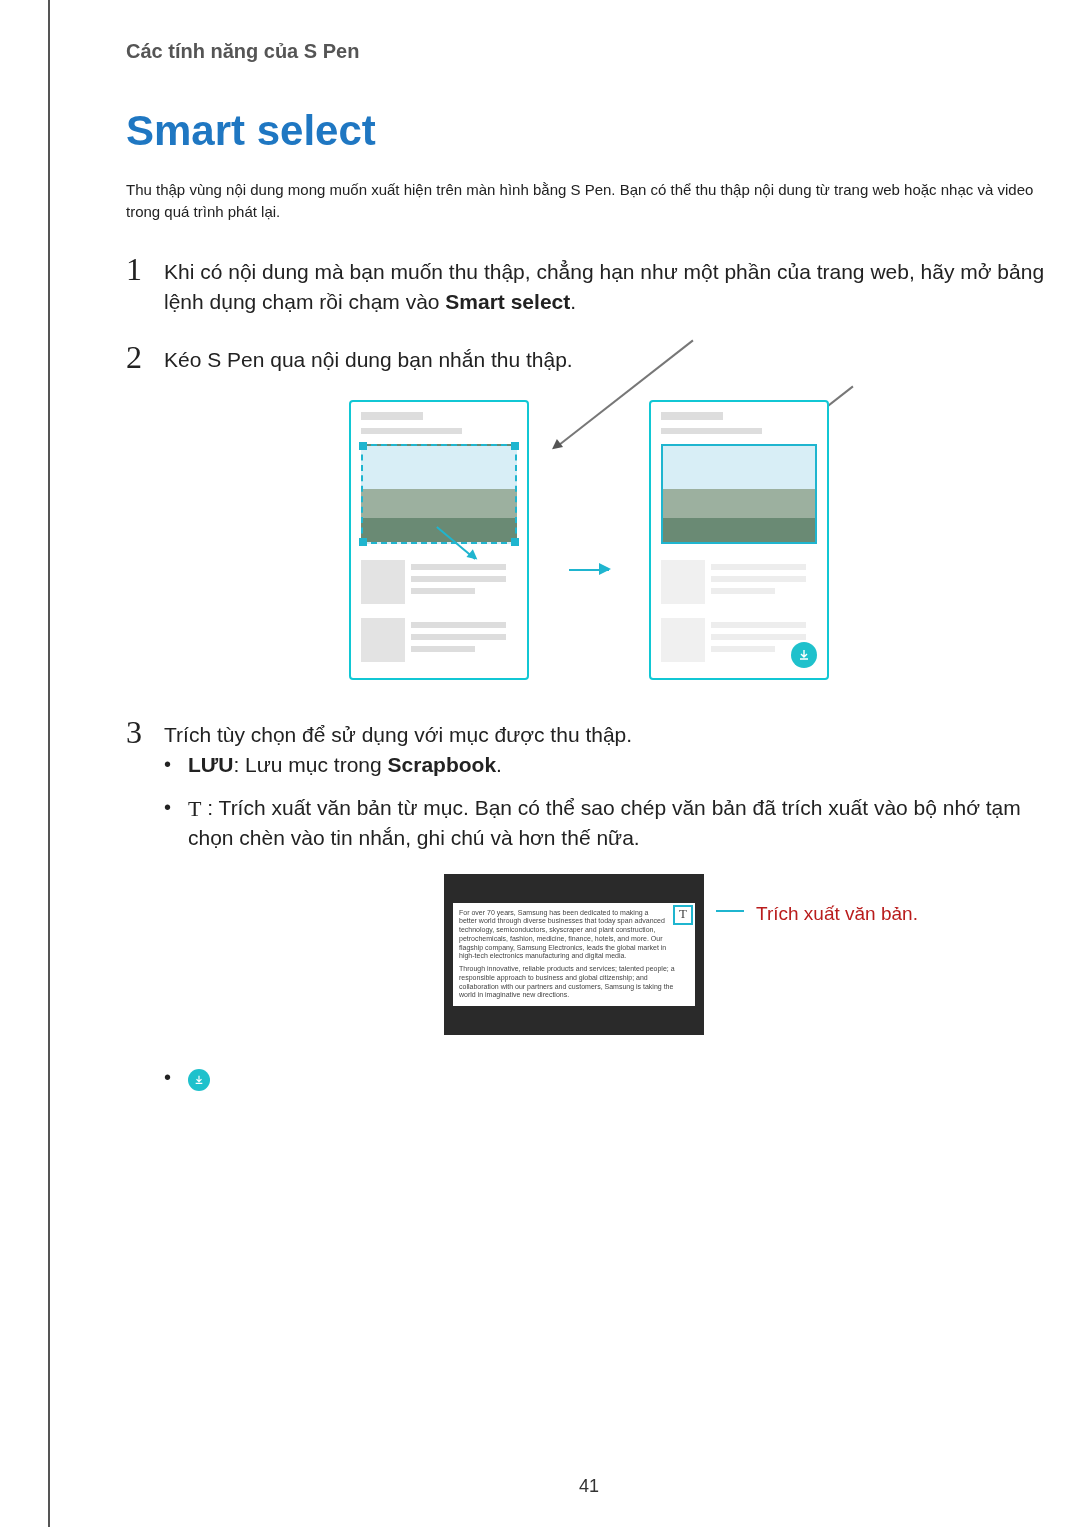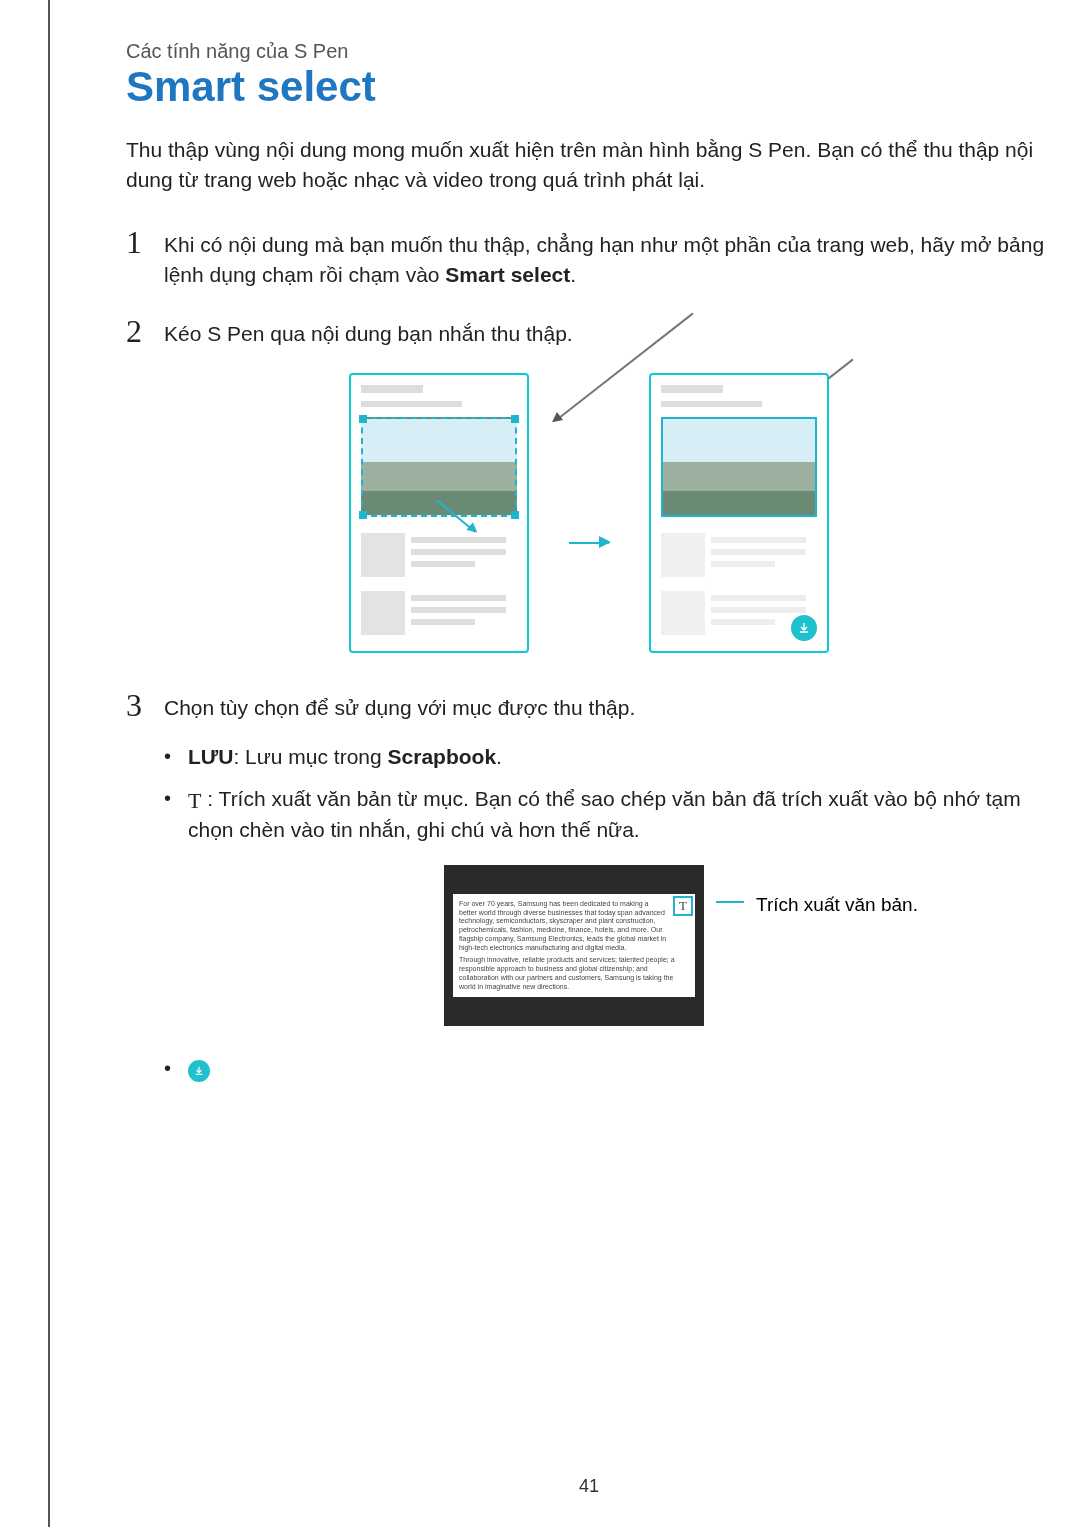--- a/index.html
+++ b/index.html
@@ -5,28 +5,28 @@
   * { box-sizing: border-box; margin: 0; padding: 0; }
   html, body { background: #fff; font-family: Arial, "Helvetica Neue", sans-serif; color: #222; }
   .page {
     width: 1080px;
     height: 1527px;
     position: relative;
     padding: 36px 76px 0 76px;
     border-left: 2px solid #555;
     margin-left: 48px;
   }
-  .running-header { font-size: 20px; color: #555; margin-top: 4px; }
+  .running-header { font-size: 20px; color: #555; margin-bottom: 44px; margin-top: 4px; font-weight: bold; }
   .title { font-size: 42px; font-weight: bold; color: #1f77c2; margin-bottom: 24px; }
-  .intro { font-size: 21px; line-height: 1.45; color: #222; margin-bottom: 30px; }
+  .intro { font-size: 15px; line-height: 1.45; color: #222; margin-bottom: 30px; }
   .steps { list-style: none; }
   .step { display: flex; gap: 16px; margin-bottom: 24px; }
   .step-num { font-size: 32px; font-weight: 300; color: #222; line-height: 1; min-width: 22px; font-family: Georgia, serif; }
   .step-body { font-size: 21px; line-height: 1.45; color: #222; flex: 1; padding-top: 4px; }
-  .sublist { list-style: none; margin-top: 18px; }
+  .sublist { list-style: none; }
   .sublist li { position: relative; padding-left: 24px; font-size: 21px; line-height: 1.45; margin-bottom: 12px; }
   .sublist li::before { content: "•"; position: absolute; left: 0; top: 0; font-size: 20px; }
   .figure1 { margin: 16px auto 36px auto; display: flex; justify-content: center; align-items: center; gap: 40px; }
   .device {
     width: 180px; height: 280px;
     border: 2px solid #11c7d4; border-radius: 4px;
     background: #fff; padding: 10px 10px;
     position: relative;
     display: flex; flex-direction: column; gap: 8px;
   }
@@ -88,21 +88,21 @@
     background: #fff; margin: 14px 8px 0 8px; padding: 6px 6px;
     font-size: 7px; line-height: 1.25; color: #444; position: relative;
   }
   .t-btn {
     position: absolute; top: 2px; right: 2px;
     width: 20px; height: 20px; border: 2px solid #1fb5cf;
     background: #fff; font-family: Georgia, serif; font-size: 13px;
     display: flex; align-items: center; justify-content: center;
   }
   .callout-line { width: 28px; height: 2px; background: #1fb5cf; margin-top: 36px; }
-  .callout-text { font-size: 19px; color: #000000; margin-top: 26px; }
+  .callout-text { font-size: 19px; color: #b91c1c; margin-top: 26px; }
   .t-icon {
     font-family: Georgia, "Times New Roman", serif; font-size: 22px;
     display: inline-block; vertical-align: middle; line-height: 1;
   }
   .dl-icon-inline {
     display: inline-flex; width: 22px; height: 22px; border-radius: 50%;
     background: #1fc1cc; color: #fff; align-items: center; justify-content: center;
     font-size: 12px; vertical-align: middle;
   }
   .page-number {
@@ -194,21 +194,21 @@
             <path d="M6 1v6M3 5l3 3 3-3M2 10h8" stroke="#fff" stroke-width="1.4" fill="none"></path>
           </svg>
       </div>
     </div>
   </div>
 
   <ol class="steps">
     <li class="step">
       <div class="step-num">3</div>
       <div class="step-body">
-        <span>Chọn tùy chọn để sử dụng với mục được thu thập.</span>
+        <span>Trích tùy chọn để sử dụng với mục được thu thập.</span>
         <ul class="sublist">
           <li>
             <b>LƯU</b><span>: Lưu mục trong </span><b>Scrapbook</b><span>.</span>
           </li>
           <li>
             <span class="t-icon">T</span><span> : Trích xuất văn bản từ mục. Bạn có thể sao chép văn bản đã trích xuất vào bộ nhớ tạm chọn chèn vào tin nhắn, ghi chú và hơn thế nữa.</span>
           </li>
         </ul>
 
         <div class="figure2">

